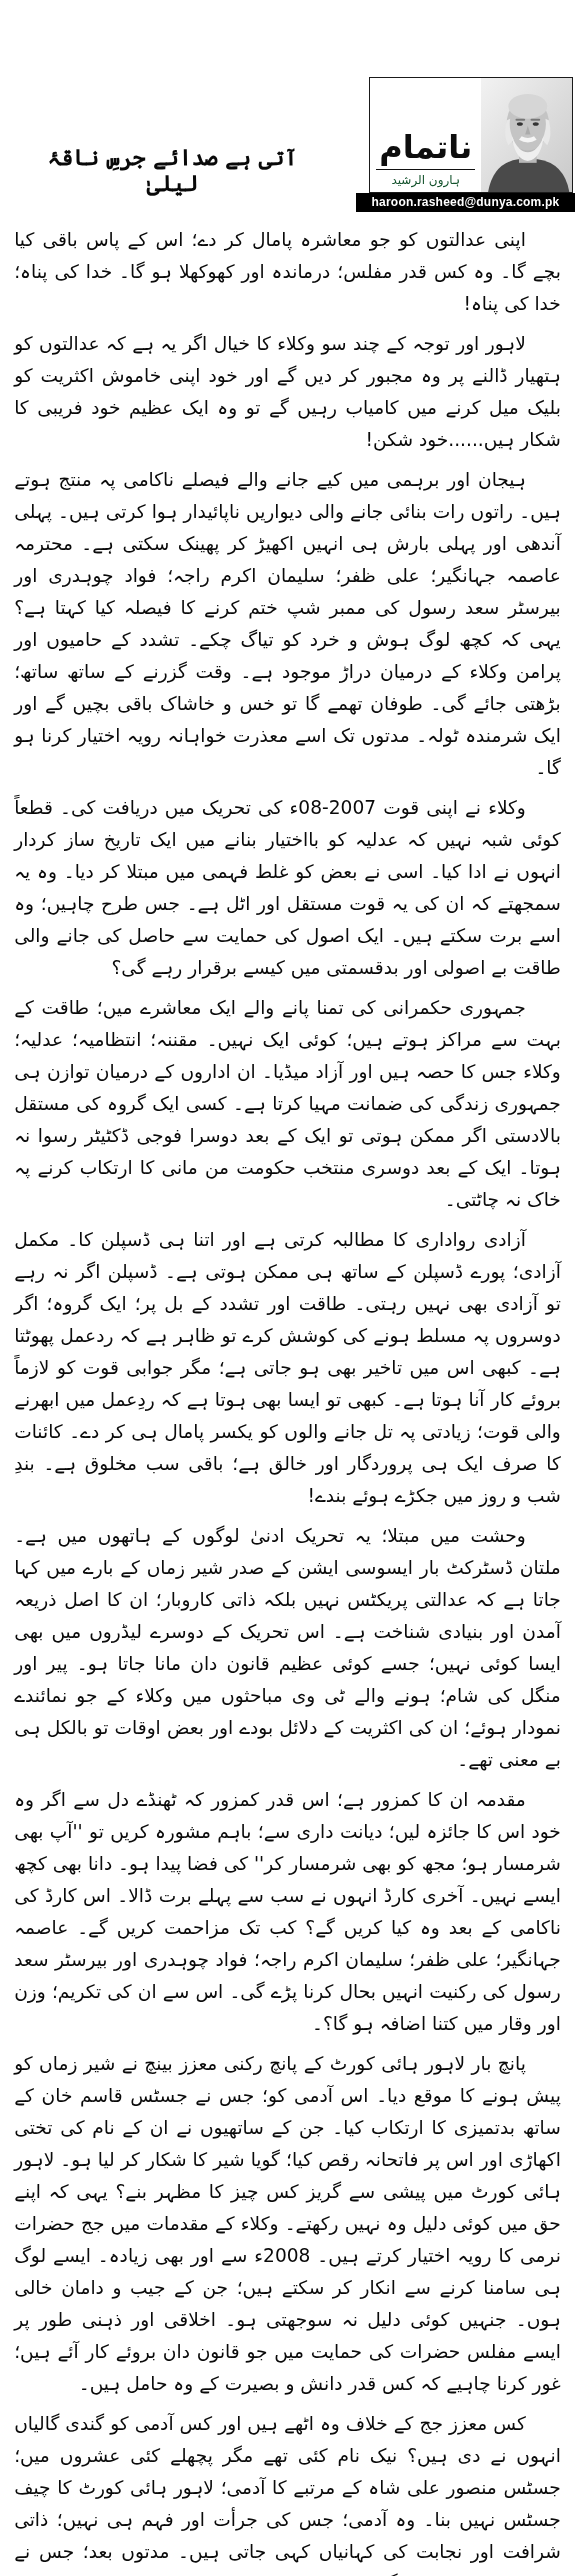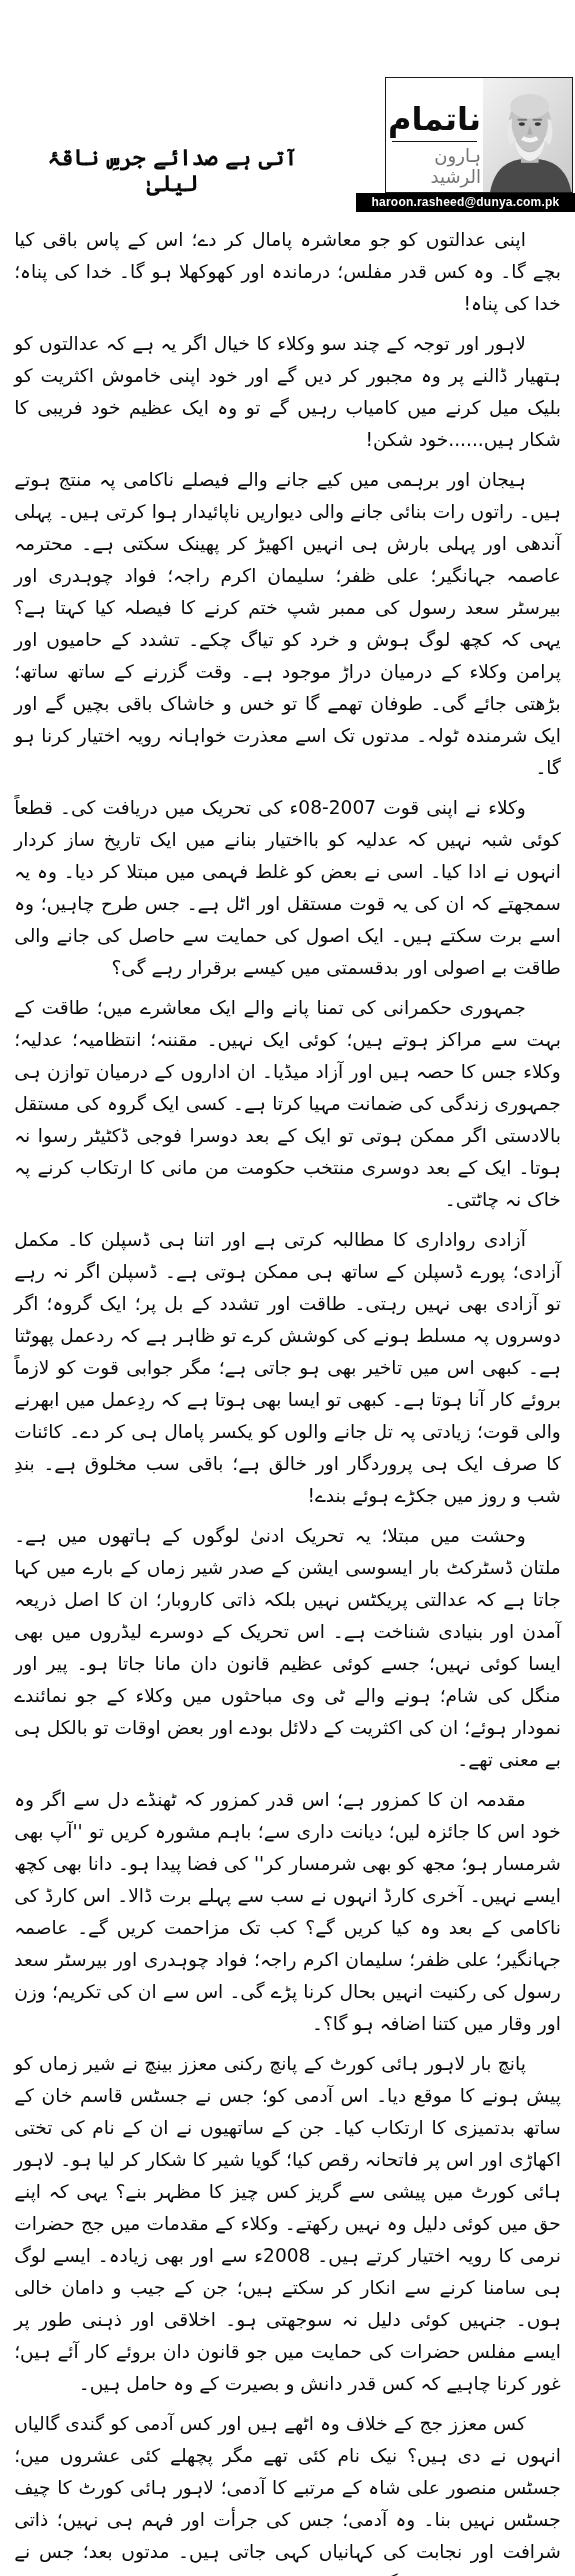--- a/index.html
+++ b/index.html
@@ -6,38 +6,38 @@
   .page{
     position:relative;
     width:575px;height:2576px;
     background:#ffffff;
     overflow:hidden;
     font-family:"DejaVu Sans",sans-serif;
   }
   
   .masthead-box{
     position:absolute;top:77px;right:1.8px;
-    width:188px;height:116px;
+    width:204px;height:116px;
     border:0.9px solid #1a1a1a;
     background:#fff;
     display:flex;flex-direction:row;
     box-sizing:border-box;
     overflow:hidden;
   }
   .logo-area{
     flex:1;display:flex;flex-direction:column;
     justify-content:flex-end;align-items:center;
     padding:3.5px 1.8px 5.3px 1.8px;
   }
   .logo-text{
     font-size:32px;font-weight:bold;color:#0d0d0d;
     direction:rtl;line-height:1.05;letter-spacing:-0.9px;
   }
   .logo-rule{width:92%;border-top:1.8px solid #111;margin:4.4px 0 2.7px 0;height:0;}
-  .author-name{font-size:18px;color:#737373;direction:rtl;}
+  .author-name{font-size:12px;color:#14532d;direction:rtl;}
   .photo-wrap{width:91px;height:100%;flex:none;}
   .photo-wrap svg{display:block;}
   .email-bar{
     position:absolute;top:193px;right:0;
     width:219px;height:18.6px;
     background:#000;color:#fff;
     display:flex;align-items:center;justify-content:center;
     font-family:"Liberation Sans",sans-serif;
     font-weight:bold;font-size:12px;letter-spacing:0.2px;text-align:right;
   }

